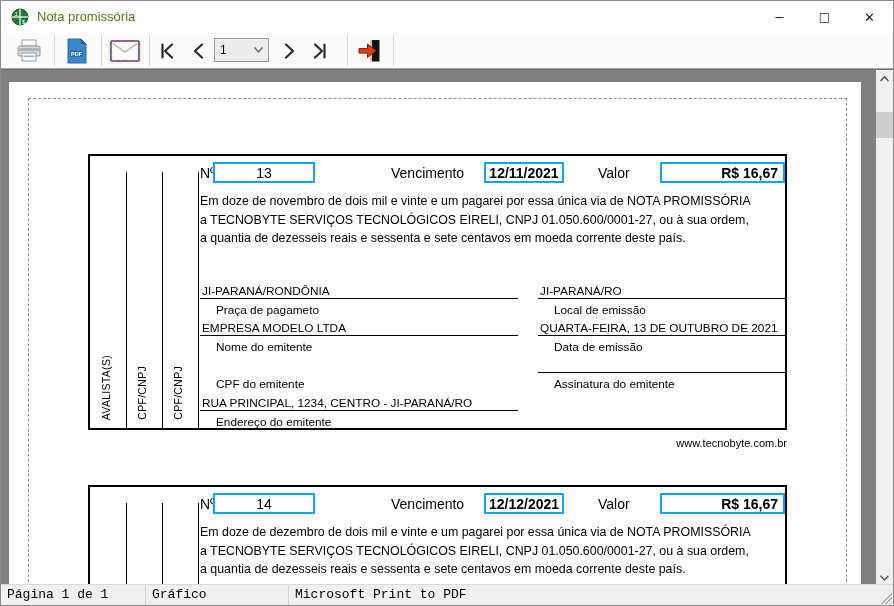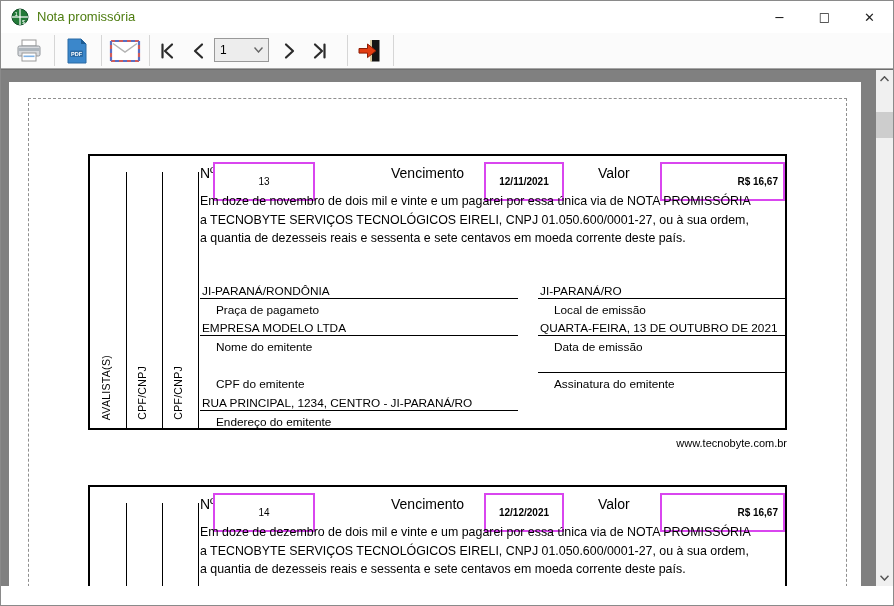--- a/index.html
+++ b/index.html
@@ -38,22 +38,22 @@
 
   
   .note{ position:absolute; left:79px; width:699px; height:276px; border:2px solid #000;
     background:#fff; color:#000; }
   .note1{ top:72px; }
   .note2{ top:403px; }
   .vline{ position:absolute; top:16px; bottom:0; width:1px; background:#000; }
   .vlabel{ position:absolute; bottom:8px; writing-mode:vertical-rl; transform:rotate(180deg);
     font-size:10.5px; letter-spacing:.3px; white-space:nowrap; }
   .hlabel{ position:absolute; top:9px; font-size:14px; }
-  .hbox{ position:absolute; top:6px; height:39px; border:2px solid #d946ef;
-    display:flex; align-items:center; justify-content:center; font-size:10px; }
+  .hbox{ position:absolute; top:6px; height:21px; border:2px solid #0ea5e9;
+    display:flex; align-items:center; justify-content:center; font-size:14px; }
   .hbox.bold{ font-weight:bold; }
   .hbox.right{ justify-content:flex-end; padding-right:5px; }
   .para{ position:absolute; left:110px; top:36px; }
   .para div{ font-size:12.4px; line-height:18.5px; white-space:nowrap; }
   .fval{ position:absolute; height:17px; border-bottom:1px solid #000;
     font-size:11.8px; padding-left:2px; display:flex; align-items:flex-end; white-space:nowrap; }
   .flab{ position:absolute; font-size:11.8px; padding-left:16px; white-space:nowrap; }
   .website{ position:absolute; top:355px; right:74px; font-size:11px; color:#000; }
 
   
@@ -232,14 +232,22 @@
       </div>
       <div class="sthumb"></div>
       <div class="sarrow down">
         <svg width="9" height="6" viewBox="0 0 9 6">
           <polyline points="0.5,0.8 4.5,5 8.5,0.8" fill="none" stroke="#555" stroke-width="1.5"></polyline>
         </svg>
       </div>
     </div>
   </div>
 
+  <div class="statusbar">
+    <span class="sp" style="left:6px;">Página 1 de 1</span>
+    <div class="ssep" style="left:144px;"></div>
+    <span class="sp" style="left:151px;">Gráfico</span>
+    <div class="ssep" style="left:287px;"></div>
+    <span class="sp" style="left:294px;">Microsoft Print to PDF</span>
+    <div class="grip"></div>
+  </div>
 
 </div>
 
 </body></html>

